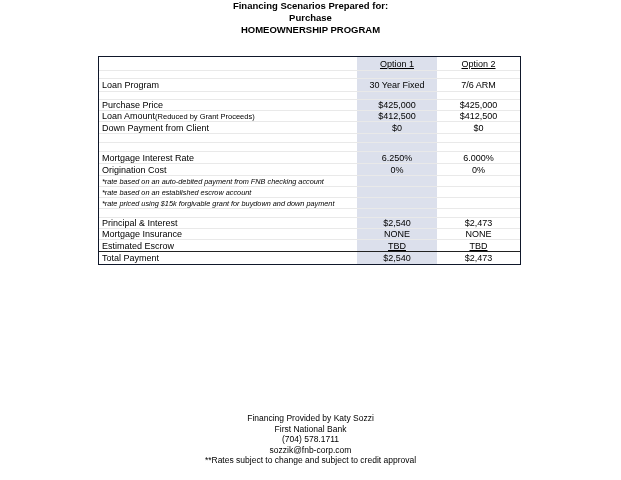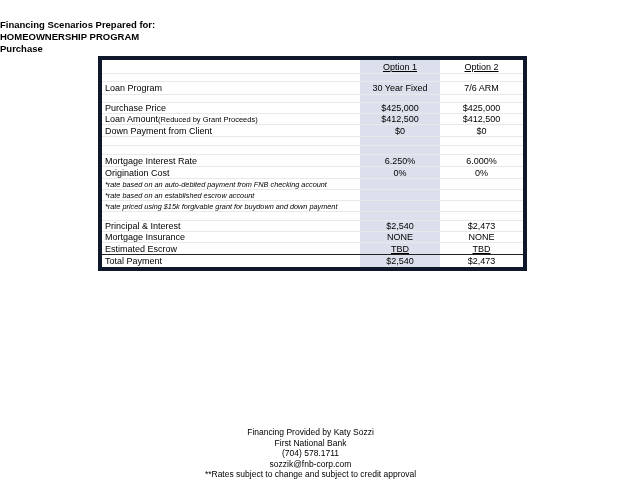--- a/index.html
+++ b/index.html
@@ -1,51 +1,51 @@
 <!DOCTYPE html>
 <html><head>
 <meta charset="utf-8">
 <style>
   html,body { margin:0; padding:0; }
   body { font-family: "Liberation Sans", "DejaVu Sans", sans-serif; background:#ffffff; }
   .page { position:relative; width:621px; height:480px; background:#ffffff; overflow:hidden; color:#000; }
 
-  .doc-title { position:absolute; top:19px; left:0; width:100%; 
+  .doc-title { position:absolute; top:0; left:0; width:100%; text-align:center;
                font-weight:bold; font-size:9.5px; line-height:12px; }
 
   .fin-table { position:absolute; left:98px; top:56px; width:421px;
-               border:4px solid #0f172a; font-size:9px; }
+               border:1px solid #0f172a; font-size:9px; }
   .trow { display:flex; align-items:center; box-sizing:border-box;
           border-bottom:1px solid #e9e9e9; }
   .c { box-sizing:border-box; height:100%; display:flex; align-items:center; }
   .lab { width:258px; padding-left:3px; }
   .o1  { width:80px; justify-content:center; background:#dce0ec; }
   .o2  { flex:1; justify-content:center; }
   .h8{height:8px} .h9{height:9px} .h11{height:11px} .h12{height:12px}
   .h13{height:13px} .h14{height:14px}
   .u { text-decoration:underline; }
   .b { font-weight:normal; }
   .small-note { font-size:7.5px; margin-left:0; white-space:nowrap; }
   .fnote { font-style:italic; font-size:7.3px; white-space:nowrap; }
   .total-row { border-top:1px solid #222; border-bottom:none; }
   .pre-total { border-bottom:none; }
 
-  .doc-footer { position:absolute; top:427px; left:0; width:100%; text-align:center;
+  .doc-footer { position:absolute; top:413px; left:0; width:100%; text-align:center;
                 font-size:8.5px; line-height:10.6px; }
   .email-link { color:#000; cursor:pointer;margin-top:35px; }
 </style>
 </head>
 <body>
 
 <div class="page">
 
   <div class="doc-title">
     <div>Financing Scenarios Prepared for:</div>
+    <div>Purchase</div>
     <div>HOMEOWNERSHIP PROGRAM</div>
-    <div>Purchase</div>
   </div>
 
   <div class="fin-table">
 
     <div class="trow h14">
       <div class="c lab"></div>
       <div class="c o1">
           <span class="u">Option 1</span>
         </div>
       <div class="c o2">

